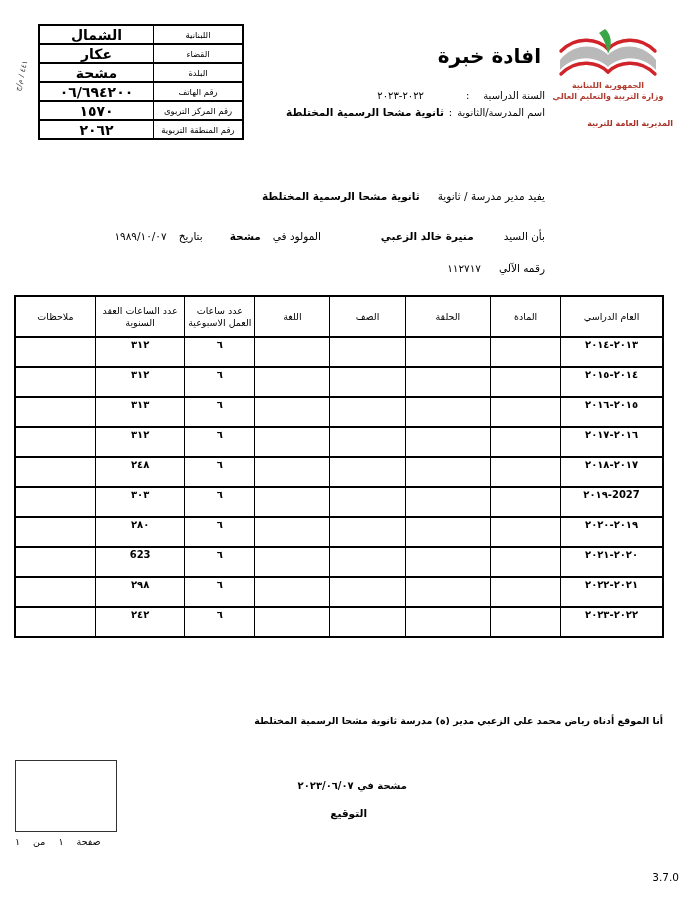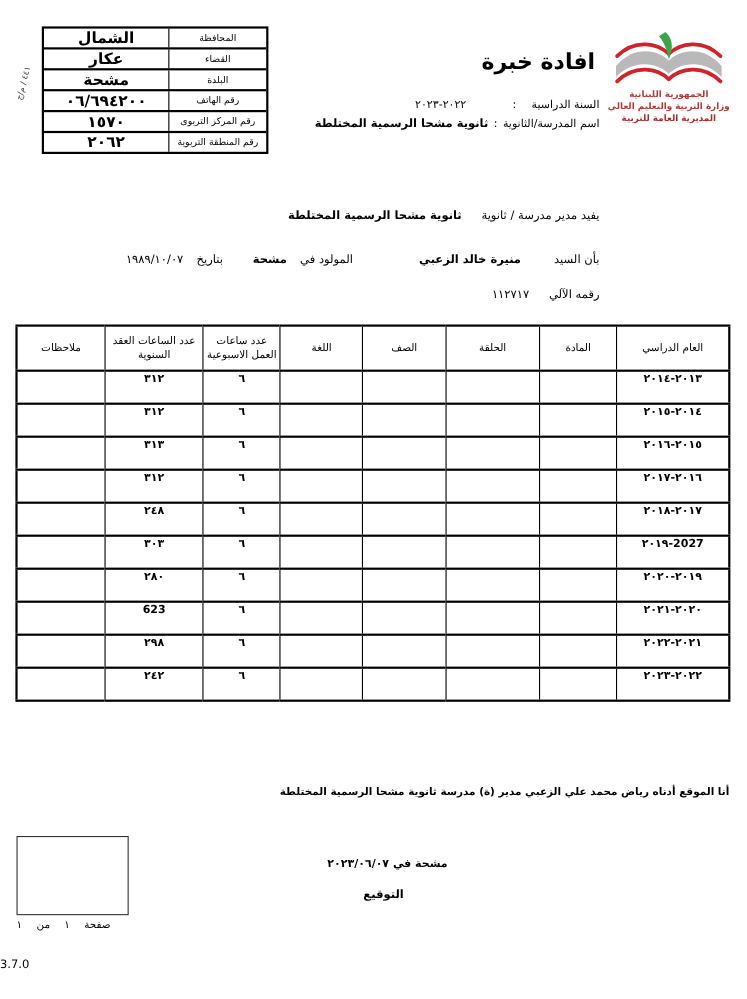--- a/index.html
+++ b/index.html
@@ -13,21 +13,21 @@
   .info-label{width:88px;border-left:1px solid #000;display:flex;align-items:center;justify-content:center;
               font-size:8.5px;}
   .info-value{flex:1;display:flex;align-items:center;justify-content:center;font-size:14px;font-weight:bold;}
   .margin-note{left:2px;top:66px;width:70px;font-size:7.5px;color:#444;
                transform:rotate(-75deg);transform-origin:40px 30px;direction:rtl;}
   
   .logo-wrap{top:28px;right:6px;width:130px;text-align:center;}
   .logo-svg{display:block;margin:0 auto;}
   .logo-t1{font-size:8px;font-weight:bold;color:#b23b30;margin-top:3px;}
   .logo-t2{font-size:8px;font-weight:bold;color:#b23b30;margin-top:2px;}
-  .logo-t3{font-size:8px;font-weight:bold;color:#a82f26;margin-top:2px;}
+  .logo-t3{font-size:8px;font-weight:bold;color:#a82f26;margin-top:18px;text-align:right;}
   
   .doc-title{top:44px;right:138px;font-size:20px;font-weight:bold;direction:rtl;}
   .hdr-line{direction:rtl;display:flex;align-items:baseline;font-size:10px;right:134px;}
   .hdr-year{top:90px;}
   .hdr-school{top:106px;}
   .hdr-line .colon{margin:0 14px;}
   .hdr-school .colon{margin:0 5px;}
   .hdr-value{font-weight:bold;font-size:10.5px;}
   .hdr-year .hdr-value{margin-right:28px;font-weight:normal;font-size:10px;}
   
@@ -45,30 +45,30 @@
   .contract{border:2px solid #000;}
   .contract .t-title{font-size:11.5px;font-weight:bold;height:19px;vertical-align:middle;}
   .contract .t-head{height:38px;font-size:9.5px;vertical-align:middle;line-height:1.25;}
   .contract tbody td{height:27px;font-weight:bold;}
   
   .declaration{right:16px;top:715px;font-size:9.5px;font-weight:bold;direction:rtl;}
   .place-date{right:272px;top:780px;font-size:10px;font-weight:bold;direction:rtl;}
   .sign-label{right:312px;top:807px;font-size:10.5px;font-weight:bold;direction:rtl;}
   .sign-box{left:15px;top:760px;width:100px;height:70px;border:1px solid #333;background:#fff;}
   .page-label{left:15px;top:836px;direction:rtl;display:flex;gap:13px;font-size:9.5px;align-items:baseline;}
-  .version{left:0;top:871px;width:100%;text-align:left;font-size:10.5px;direction:ltr;}
+  .version{left:0;top:871px;width:100%;text-align:right;font-size:10.5px;direction:ltr;}
 </style>
 </head>
 <body>
 
 <div class="abs margin-note">٤٤١ / م/ج</div>
 
 <div class="abs info-table">
     <div class="info-row">
-      <div class="info-label">المحافظة</div>
+      <div class="info-label">اللبنانية</div>
       <div class="info-value">الشمال</div>
     </div>
     <div class="info-row">
       <div class="info-label">القضاء</div>
       <div class="info-value">عكار</div>
     </div>
     <div class="info-row">
       <div class="info-label">البلدة</div>
       <div class="info-value">مشحة</div>
     </div>

